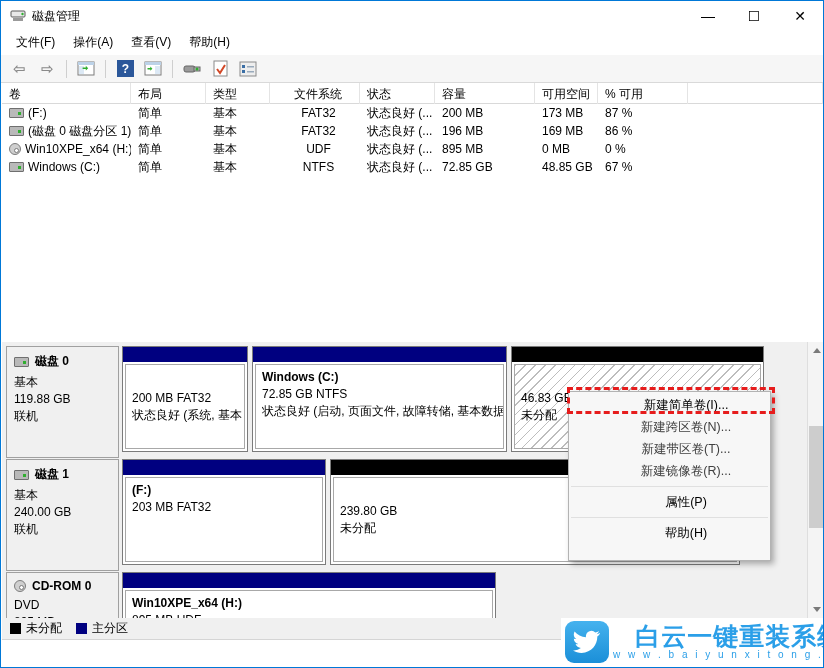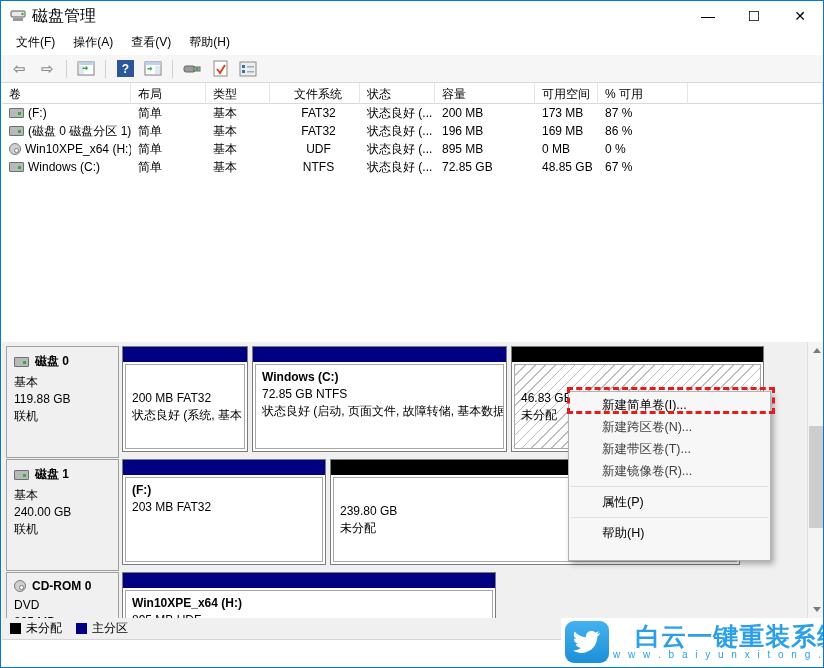--- a/index.html
+++ b/index.html
@@ -5,21 +5,21 @@
   * { margin:0; padding:0; box-sizing:border-box; }
   html,body { background:#888; }
   body { font-family:"Liberation Sans","DejaVu Sans",sans-serif; }
   .window {
     position:relative; width:824px; height:668px; background:#fff;
     border:1px solid #0078d7; overflow:hidden; font-size:12px; color:#000;
   }
   
   .titlebar { position:absolute; left:0; top:0; right:0; height:30px; background:#fff; display:flex; align-items:center; }
   .titlebar .appicon { width:16px; height:16px; margin:0 6px 0 9px; }
-  .titlebar .title { font-size:16px; }
+  .titlebar .title { font-size:12px; }
   .caption-btns { position:absolute; right:0; top:0; height:30px; display:flex; }
   .cap-btn { width:46px; height:30px; display:flex; align-items:center; justify-content:center; font-size:14px; color:#000; cursor:default; }
   
   .menubar { position:absolute; left:0; top:30px; right:0; height:24px; background:#fff; display:flex; align-items:flex-start; padding-left:6px; }
   .menu-item { padding:3px 9px; font-size:12px; }
   
   .toolbar { position:absolute; left:0; top:54px; right:0; height:28px; background:#f6f6f6; border-bottom:1px solid #d9d9d9; display:flex; align-items:center; padding-left:6px; gap:4px; }
   .tb-btn { width:24px; height:22px; display:flex; align-items:center; justify-content:center; }
   .tb-sep { width:1px; height:18px; background:#cfcfcf; margin:0 3px; }
   .arrow-glyph { font-size:15px; color:#8a8a8a; font-weight:bold; }
@@ -56,21 +56,21 @@
   .vs-arrow { position:absolute; left:0; width:17px; height:17px; display:flex; align-items:center; justify-content:center; }
   .tri-up { width:0;height:0;border-left:4px solid transparent;border-right:4px solid transparent;border-bottom:5px solid #7a7a7a; }
   .tri-dn { width:0;height:0;border-left:4px solid transparent;border-right:4px solid transparent;border-top:5px solid #7a7a7a; }
   .vs-thumb { position:absolute; left:1px; top:84px; width:15px; height:102px; background:#cdcdcd; }
   
   .legendbar { position:absolute; left:1px; top:617px; width:822px; height:22px; background:#f0f0f0; border-bottom:1px solid #d5d5d5; display:flex; align-items:center; gap:14px; padding-left:8px; z-index:20; }
   .leg-item { display:flex; align-items:center; gap:5px; }
   .leg-sq { width:11px; height:11px; display:inline-block; }
   .statusstrip { position:absolute; left:1px; top:639px; width:822px; height:28px; background:#fff; z-index:20; }
   
-  .ctxmenu { position:absolute; left:567px; top:390px; width:203px; height:170px; background:#f7f7f7; border:1px solid #b3b3b3; box-shadow:3px 3px 6px rgba(0,0,0,.3); z-index:50; padding-top:2px; }
+  .ctxmenu { position:absolute; left:567px; top:390px; width:203px; height:170px; background:#f7f7f7; border:1px solid #b3b3b3; box-shadow:3px 3px 6px rgba(0,0,0,.3); z-index:50; padding-top:2px;text-align:center; }
   .mi { height:22px; line-height:22px; padding-left:33px; font-size:12.5px; white-space:nowrap; }
   .mi.disabled { color:#404040; }
   .mi-sep { height:1px; background:#e0e0e0; margin:4px 2px; }
   .redbox { position:absolute; left:566px; top:386px; width:208px; height:27px; border:3px dashed #e61c1c; z-index:60; background:transparent; }
   
   .watermark { position:absolute; right:0; bottom:1px; width:262px; height:48px; background:#fff; z-index:70; display:flex; align-items:center; }
   .wm-bird { width:44px; height:42px; margin-left:4px; border-radius:9px; background:linear-gradient(180deg,#45b2ee,#1b8fd8); display:flex; align-items:center; justify-content:center; flex:none; }
   .wm-text { margin-left:4px; display:flex; flex-direction:column; align-items:center; }
   .wm-title { font-size:25px; font-weight:bold; color:#2b9fe8; letter-spacing:1px; line-height:26px; white-space:nowrap; }
   .wm-url { font-size:10px; color:#2b9fe8; letter-spacing:2.5px; line-height:12px; white-space:nowrap; }

